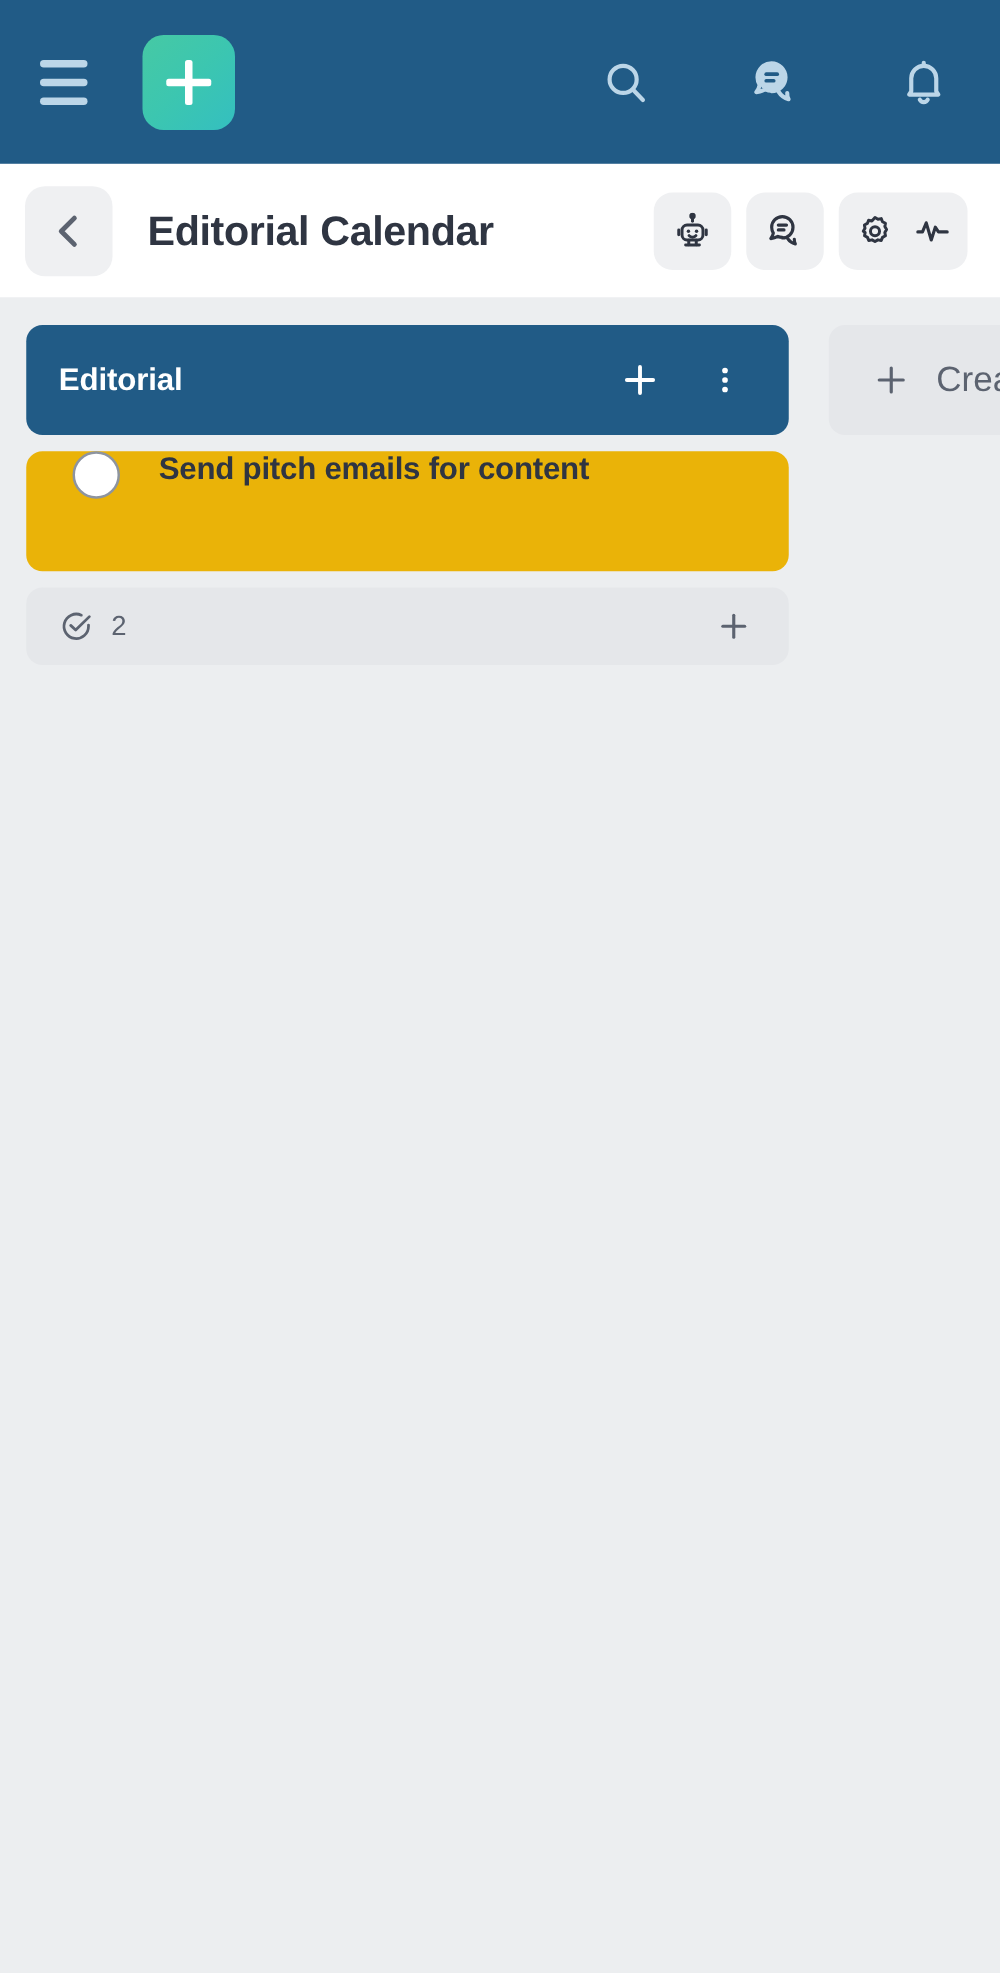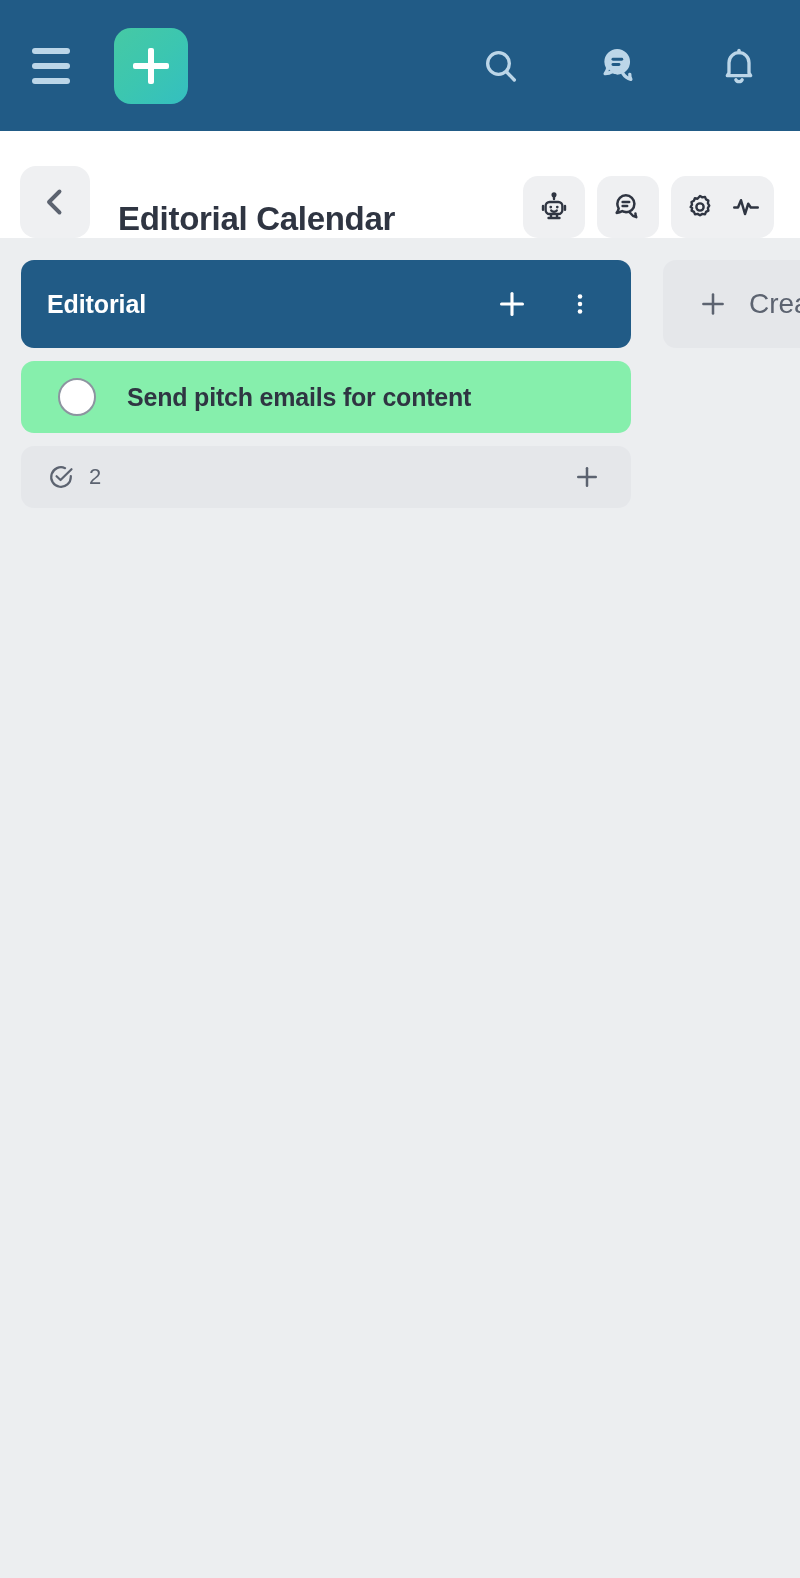--- a/index.html
+++ b/index.html
@@ -55,21 +55,21 @@
     display: flex; align-items: center; justify-content: center;
     cursor: pointer;
   }
   .topbar-icon svg { display: block; }
 
   
   .pageheader {
     height: 107px;
     background: #ffffff;
     display: flex;
-    align-items: flex-end;
+    align-items: center;
     padding: 0 26px 0 20px;
   }
   .back-btn {
     width: 70px; height: 72px;
     background: #eff0f2;
     border-radius: 16px;
     display: flex; align-items: center; justify-content: center;
     cursor: pointer;
     flex: 0 0 auto;
   }
@@ -123,25 +123,25 @@
   .list-header-spacer { flex: 1; }
   .lh-btn {
     width: 46px; height: 46px;
     display: flex; align-items: center; justify-content: center;
     cursor: pointer;
   }
   .lh-gap { width: 22px; }
 
   .task-card {
     margin-top: 13px;
-    height: 72px;
-    background: #86efac;
+    height: 96px;
+    background: #eab308;
     border-radius: 13px;
     display: flex;
-    align-items: center;
+    align-items: flex-start;
     padding-left: 37px;
     cursor: pointer;
   }
   .task-check {
     width: 38px; height: 38px;
     border: 2.5px solid #8d94a0;
     border-radius: 50%;
     flex: 0 0 auto;
     cursor: pointer;
     background: #fff;

